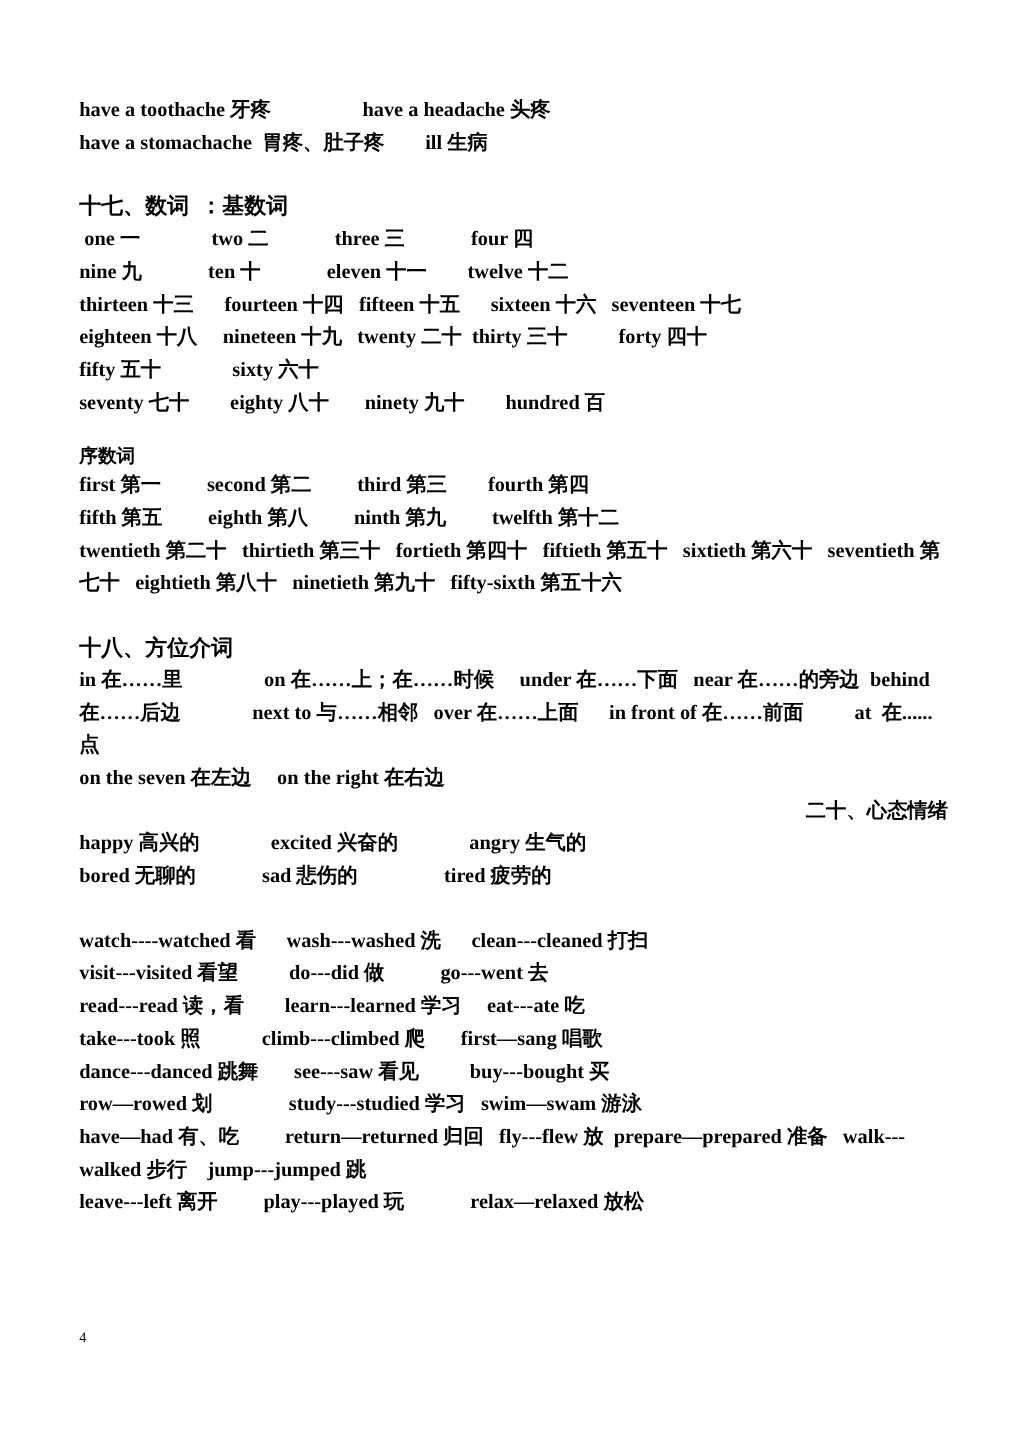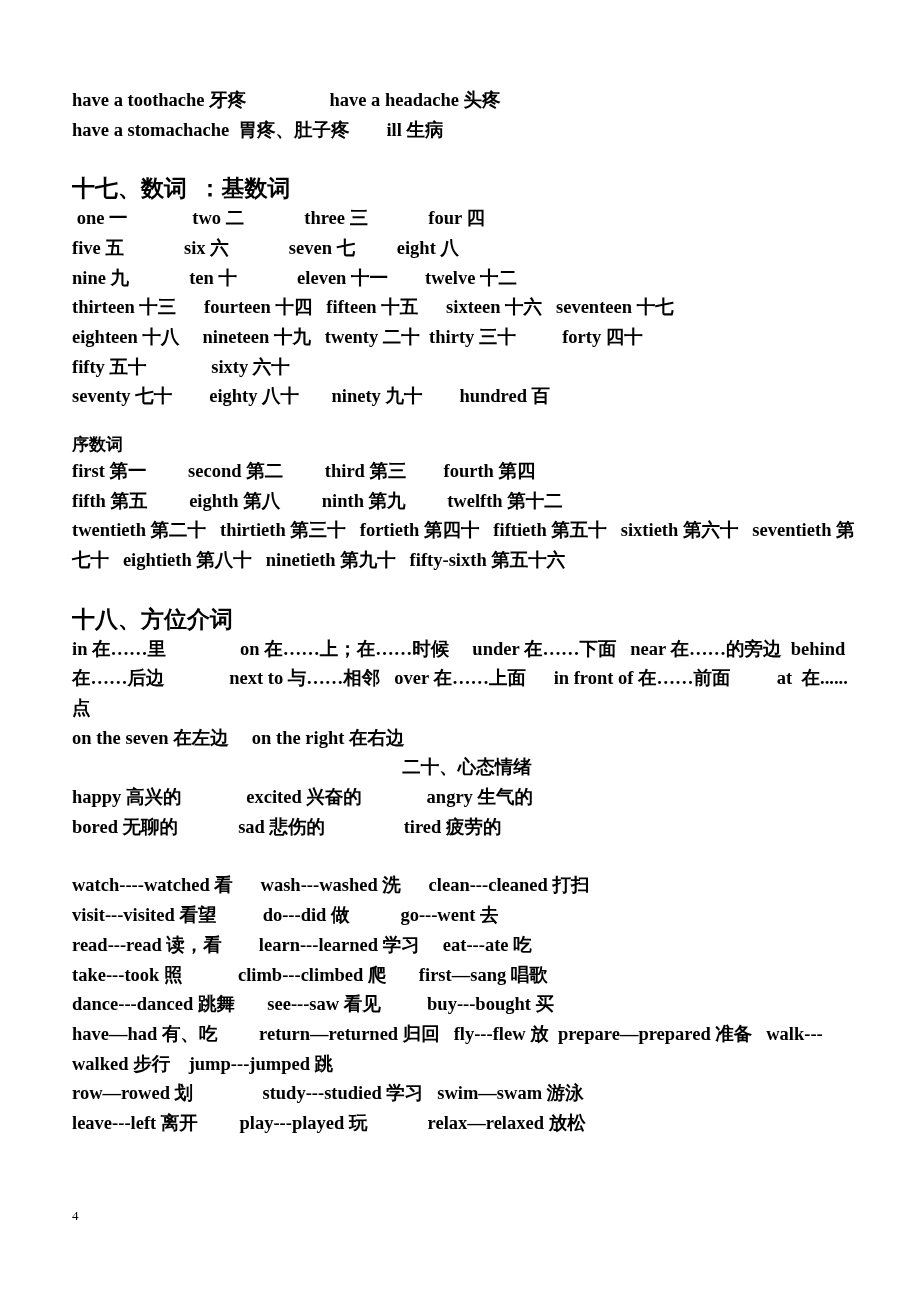--- a/index.html
+++ b/index.html
@@ -25,27 +25,27 @@
   
   .line {
     font-size: 18.5px;
     font-weight: bold;
     line-height: 29.7px;
     white-space: pre-wrap;
     letter-spacing: 0px;
     word-spacing: 0px;
   }
   .line.center {
-    text-align: center;
+    text-align: right;
     white-space: pre-wrap;
   }
   .spacer-lg { height: 29px; }
   .spacer-md { height: 21px; }
   .heading {
-    font-size: 23px;
+    font-size: 20px;
     font-weight: bold;
     line-height: 29.7px;
     white-space: pre-wrap;
   }
   .heading.small-head {
     font-size: 17px;
     line-height: 24px;
   }
   .page-number {
     position: absolute;
@@ -68,21 +68,20 @@
     <div>
       <div class="line">have a toothache 牙疼                  have a headache 头疼</div>
       <div class="line">have a stomachache  胃疼、肚子疼        ill 生病</div>
     </div>
 
     <div class="spacer-lg"></div>
 
     <div>
       <div class="heading">十七、数词  ：基数词</div>
       <div class="line"> one 一              two 二             three 三             four 四</div>
-      <div class="line">five 五             six 六             seven 七         eight 八</div>
       <div class="line">nine 九             ten 十             eleven 十一        twelve 十二</div>
       <div class="line">thirteen 十三      fourteen 十四   fifteen 十五      sixteen 十六   seventeen 十七</div>
       <div class="line">eighteen 十八     nineteen 十九   twenty 二十  thirty 三十          forty 四十</div>
       <div class="line">fifty 五十              sixty 六十</div>
       <div class="line">seventy 七十        eighty 八十       ninety 九十        hundred 百</div>
     </div>
 
     <div class="spacer-md"></div>
 
     <div>
@@ -107,22 +106,22 @@
     </div>
 
     <div class="spacer-lg"></div>
 
     <div>
       <div class="line">watch----watched 看      wash---washed 洗      clean---cleaned 打扫</div>
       <div class="line">visit---visited 看望          do---did 做           go---went 去</div>
       <div class="line">read---read 读，看        learn---learned 学习     eat---ate 吃</div>
       <div class="line">take---took 照            climb---climbed 爬       first—sang 唱歌</div>
       <div class="line">dance---danced 跳舞       see---saw 看见          buy---bought 买</div>
+      <div class="line">row—rowed 划               study---studied 学习   swim—swam 游泳</div>
       <div class="line">have—had 有、吃         return—returned 归回   fly---flew 放  prepare—prepared 准备   walk---walked 步行    jump---jumped 跳</div>
-      <div class="line">row—rowed 划               study---studied 学习   swim—swam 游泳</div>
       <div class="line">leave---left 离开         play---played 玩             relax—relaxed 放松</div>
     </div>
 
   </div>
 
   <div class="page-number">4</div>
 
 </div>
 
 </body></html>

